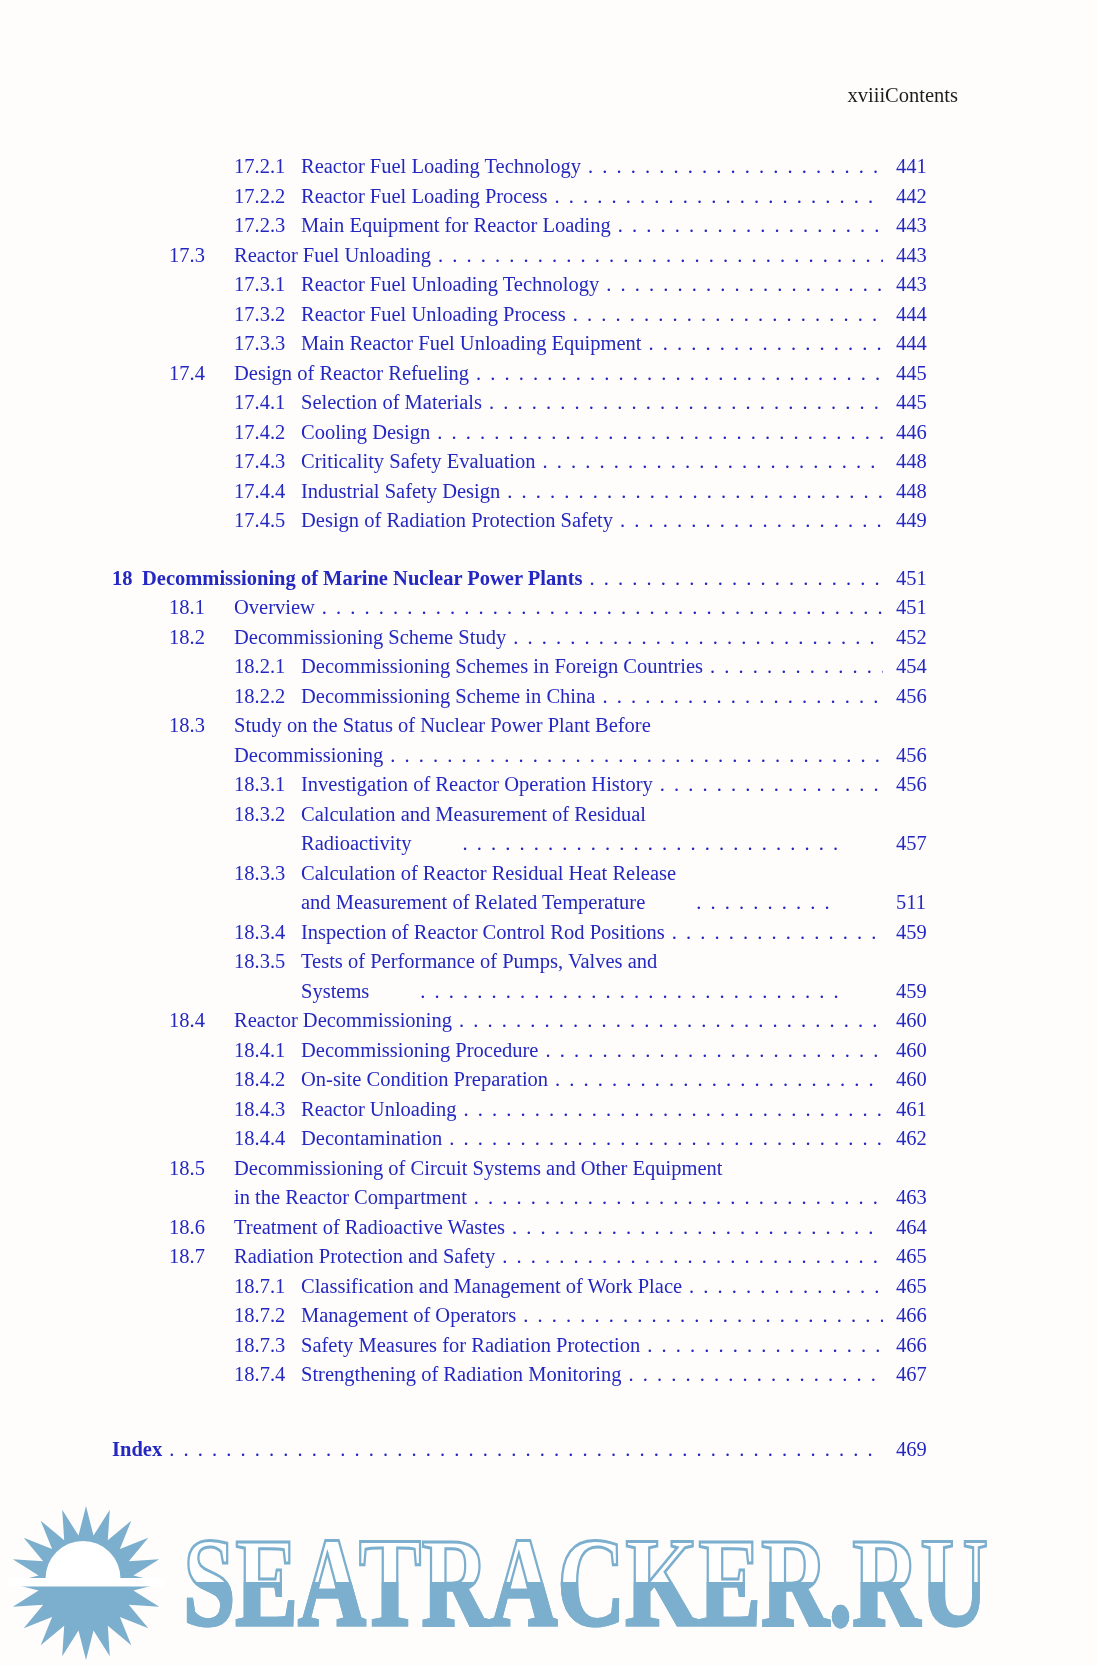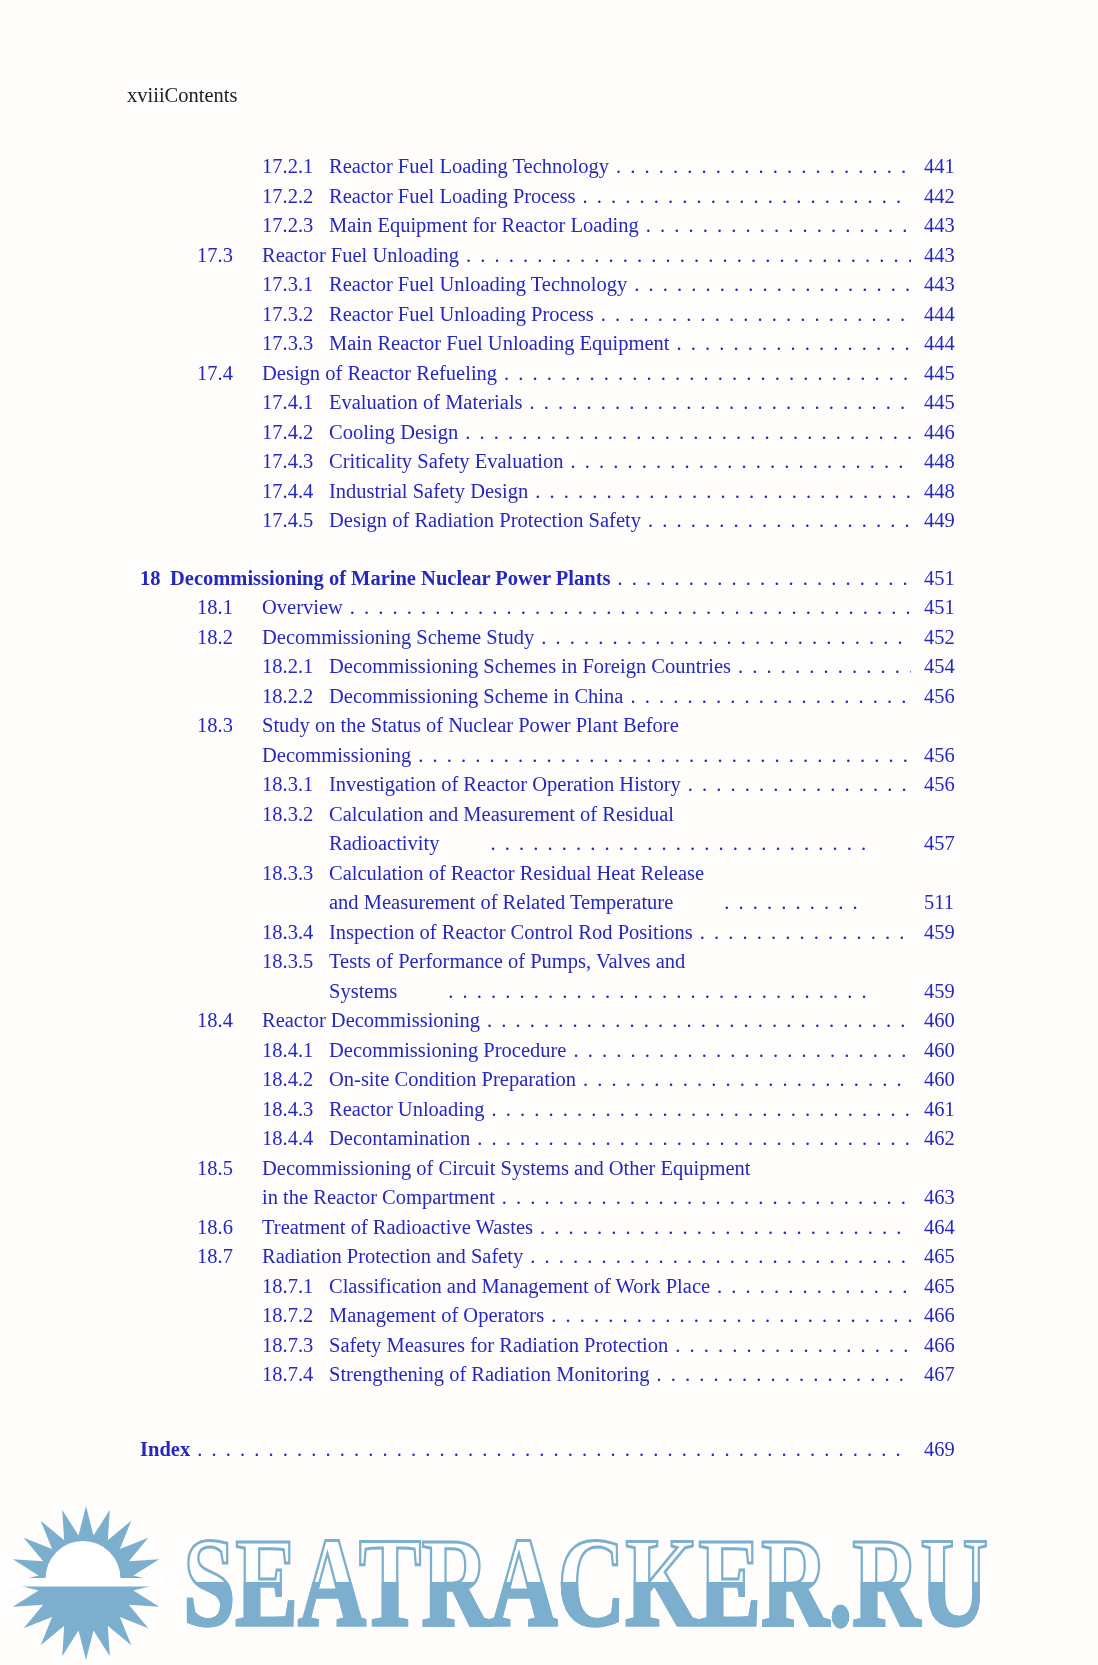--- a/index.html
+++ b/index.html
@@ -11,26 +11,26 @@
   html,body{margin:0;padding:0;}
   body{
     width:1098px;height:1665px;
     background:var(--page-background);
     font-family:"Liberation Serif","DejaVu Serif",serif;
     position:relative;overflow:hidden;
   }
   
   .page-header{
     position:absolute;left:127px;right:140px;top:84px;
-    display:flex;justify-content:flex-start;align-items:baseline;
+    display:flex;justify-content:flex-end;align-items:baseline;
     color:var(--header-text);font-size:20.5px;line-height:22px;
   }
   
   .toc{
-    position:absolute;left:140px;top:152px;width:830px;
+    position:absolute;left:112px;top:152px;width:830px;
     color:var(--toc-text);font-size:20.5px;line-height:29.5px;
   }
   .row{display:flex;align-items:baseline;white-space:nowrap;}
   .row .num{flex:0 0 auto;}
   .lvl1 .num{margin-left:0;width:30px;}
   .lvl2 .num{margin-left:57px;width:65px;}
   .lvl3 .num{margin-left:122px;width:67px;}
   .lvl2.cont{padding-left:122px;}
   .lvl3.cont{padding-left:189px;gap:44px;}
   .lvl0 .title{margin-left:0;text-align:center;}
@@ -115,21 +115,21 @@
         <span class="pagenum">444</span>
       </div>
       <div class="row lvl2">
         <span class="num">17.4</span>
         <span class="title">Design of Reactor Refueling</span>
         <span class="leader"></span>
         <span class="pagenum">445</span>
       </div>
       <div class="row lvl3">
         <span class="num">17.4.1</span>
-        <span class="title">Evaluation of Materials</span>
+        <span class="title">Selection of Materials</span>
         <span class="leader"></span>
         <span class="pagenum">445</span>
       </div>
       <div class="row lvl3">
         <span class="num">17.4.2</span>
         <span class="title">Cooling Design</span>
         <span class="leader"></span>
         <span class="pagenum">446</span>
       </div>
       <div class="row lvl3">

